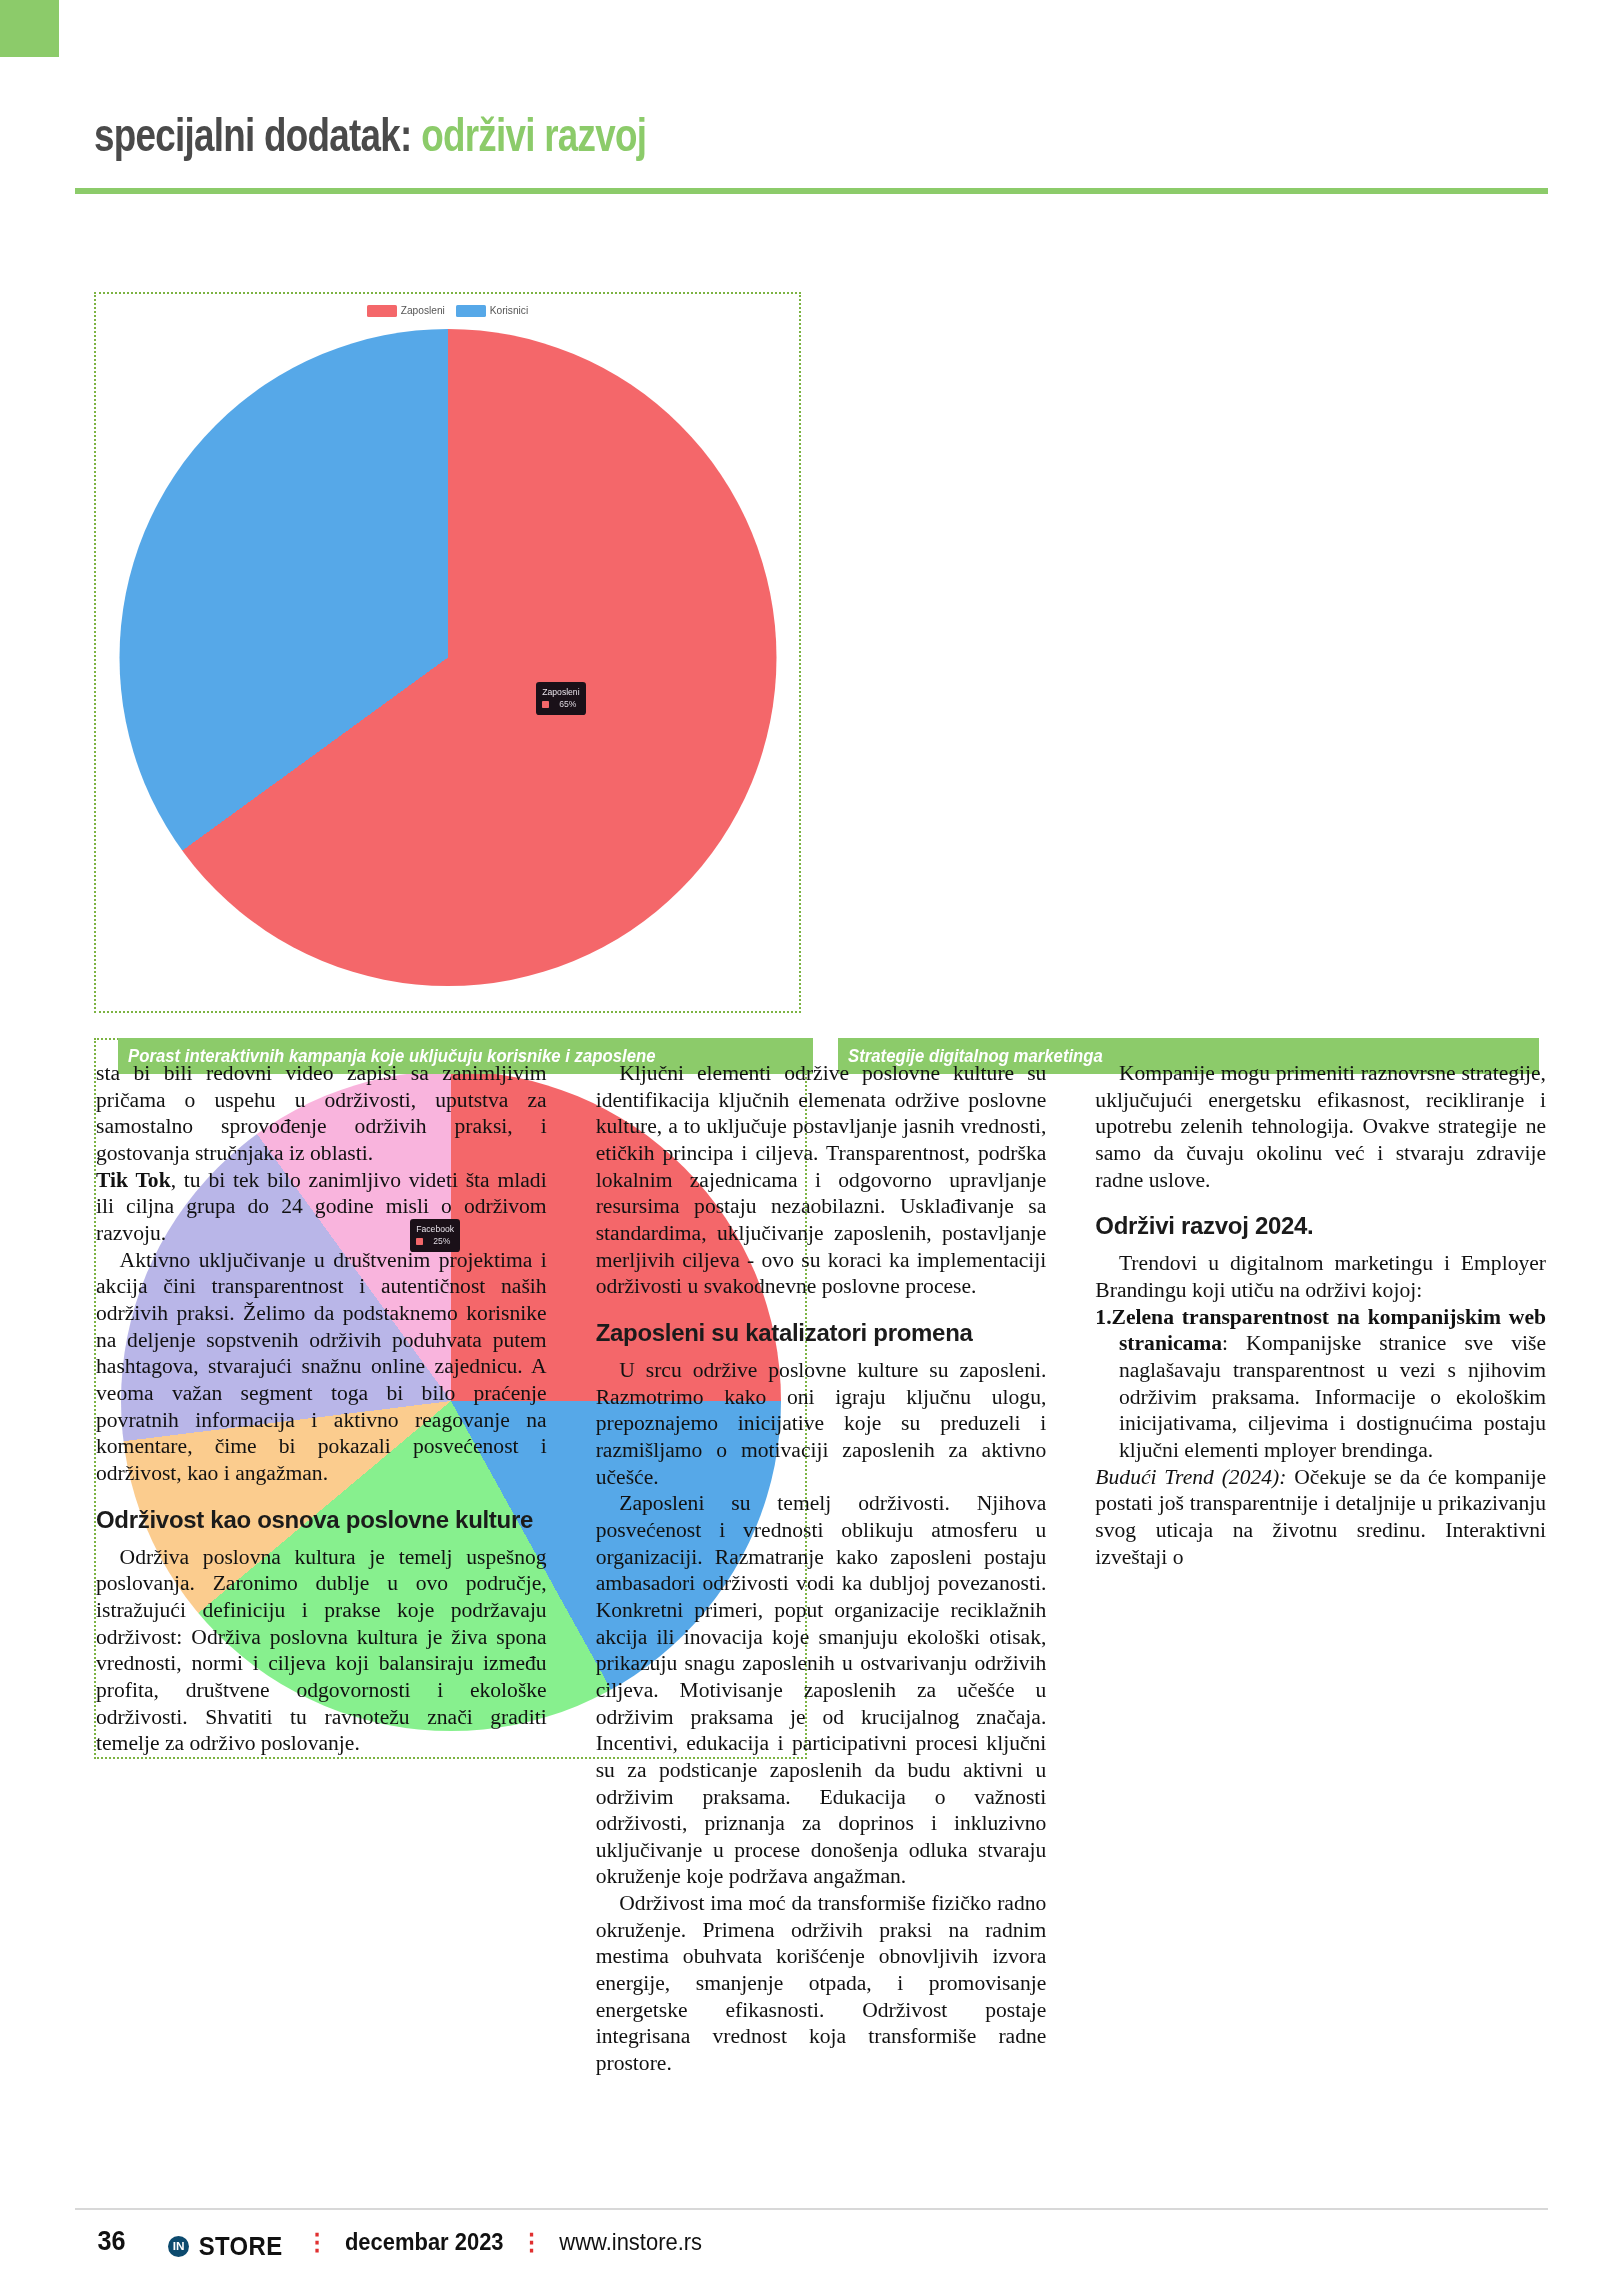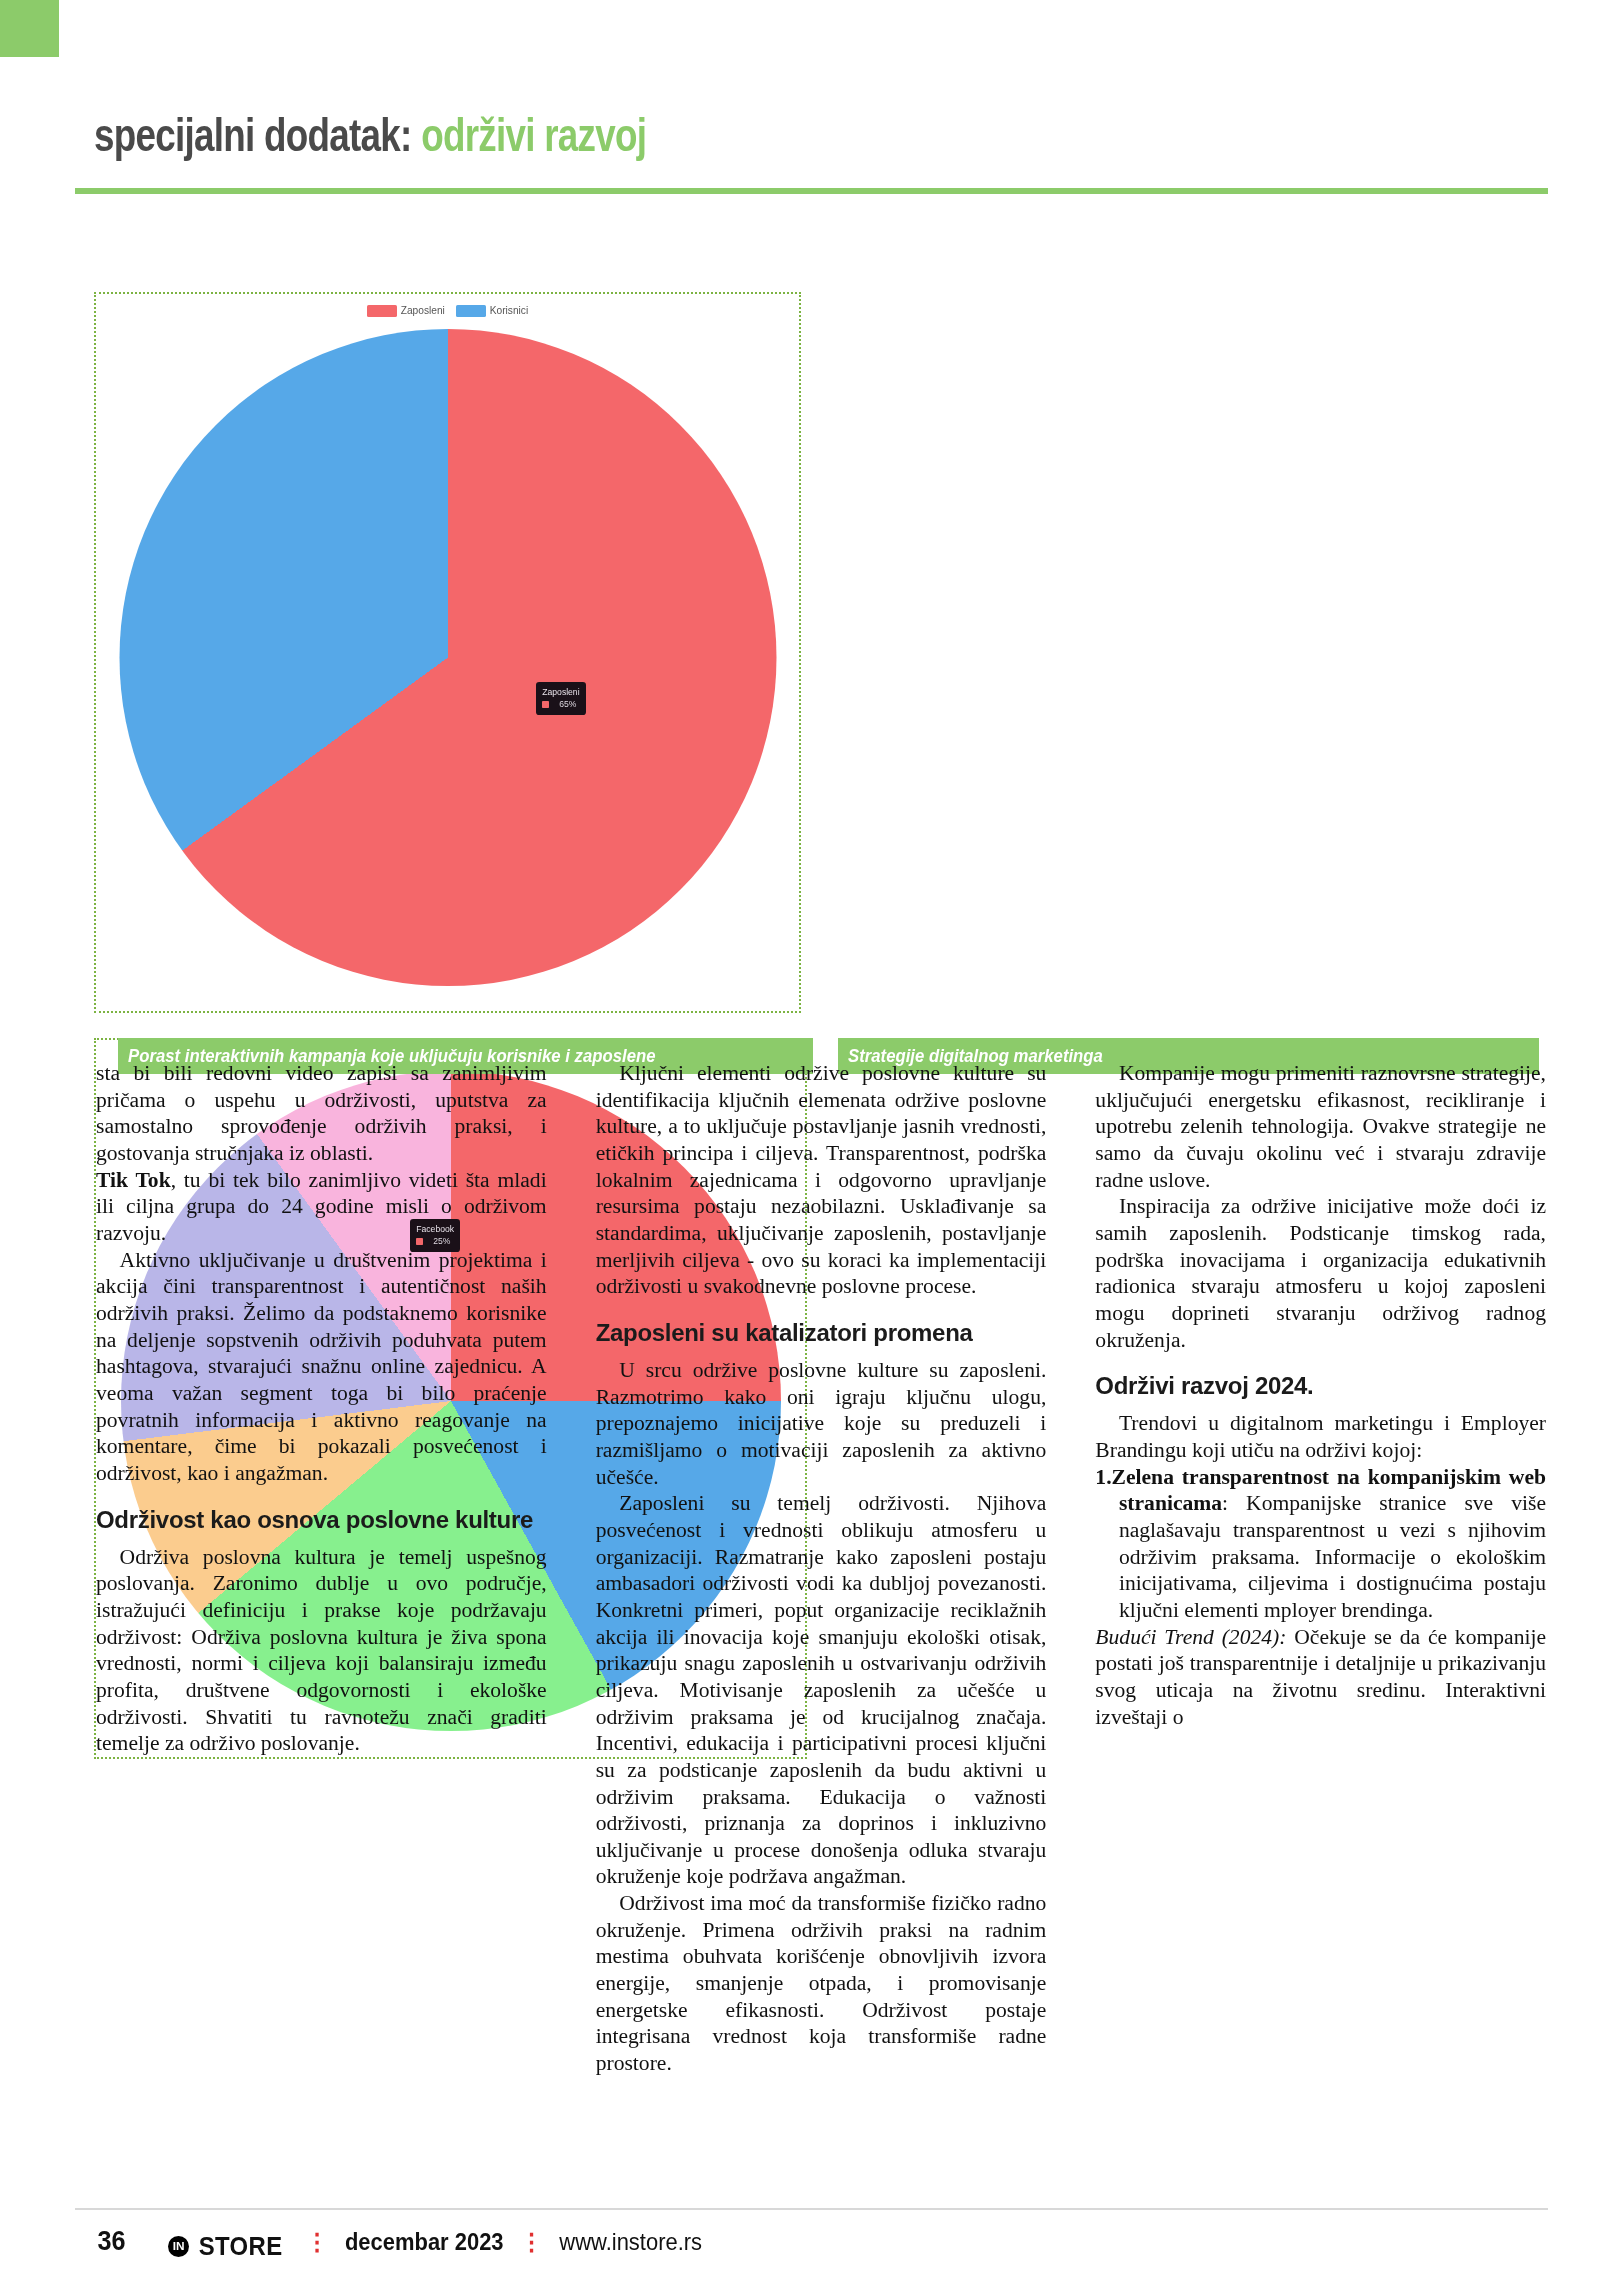--- a/index.html
+++ b/index.html
@@ -252,21 +252,21 @@
   }
   .footer-logo {
     display: flex;
     align-items: center;
     gap: 5.5px;
     margin-right: 9.4px;
   }
   .footer-logo-mark {
     width: 21px; height: 21px;
     border-radius: 50%;
-    background: #000000;
+    background: #0c4a6e;
     color: #fff;
     font-size: 11.8px;
     font-weight: bold;
     display: flex;
     align-items: center;
     justify-content: center;
     line-height: 1;
     align-self: center;
   }
   .footer-logo-text {
@@ -411,21 +411,20 @@
     </div>
   <div class="col" id="col1">
       <p>Ključni elementi održive poslovne kulture su identifikacija ključnih elemenata održive poslovne kulture, a to uključuje postavljanje jasnih vrednosti, etičkih principa i ciljeva. Transparentnost, podrška lokalnim zajednicama i odgovorno upravljanje resursima postaju nezaobilazni. Usklađivanje sa standardima, uključivanje zaposlenih, postavljanje merljivih ciljeva - ovo su koraci ka implementaciji održivosti u svakodnevne poslovne procese.</p>
       <h2>Zaposleni su katalizatori promena</h2>
       <p>U srcu održive poslovne kulture su zaposleni. Razmotrimo kako oni igraju ključnu ulogu, prepoznajemo inicijative koje su preduzeli i razmišljamo o motivaciji zaposlenih za aktivno učešće.</p>
       <p>Zaposleni su temelj održivosti. Njihova posvećenost i vrednosti oblikuju atmosferu u organizaciji. Razmatranje kako zaposleni postaju ambasadori održivosti vodi ka dubljoj povezanosti. Konkretni primeri, poput organizacije reciklažnih akcija ili inovacija koje smanjuju ekološki otisak, prikazuju snagu zaposlenih u ostvarivanju održivih ciljeva. Motivisanje zaposlenih za učešće u održivim praksama je od krucijalnog značaja. Incentivi, edukacija i participativni procesi ključni su za podsticanje zaposlenih da budu aktivni u održivim praksama. Edukacija o važnosti održivosti, priznanja za doprinos i inkluzivno uključivanje u procese donošenja odluka stvaraju okruženje koje podržava angažman.</p>
       <p>Održivost ima moć da transformiše fizičko radno okruženje. Primena održivih praksi na radnim mestima obuhvata korišćenje obnovljivih izvora energije, smanjenje otpada, i promovisanje energetske efikasnosti. Održivost postaje integrisana vrednost koja transformiše radne prostore.</p>
     </div>
   <div class="col" id="col2">
       <p>Kompanije mogu primeniti raznovrsne strategije, uključujući energetsku efikasnost, recikliranje i upotrebu zelenih tehnologija. Ovakve strategije ne samo da čuvaju okolinu već i stvaraju zdravije radne uslove.</p>
-      <p>Inspiracija za održive inicijative može doći iz samih zaposlenih. Podsticanje timskog rada, podrška inovacijama i organizacija edukativnih radionica stvaraju atmosferu u kojoj zaposleni mogu doprineti stvaranju održivog radnog okruženja.</p>
       <h2>Održivi razvoj 2024.</h2>
       <p>Trendovi u digitalnom marketingu i Employer Brandingu koji utiču na održivi kojoj:</p>
       <div class="list-item"><b>1.</b><b>Zelena transparentnost na kompanijskim web stranicama</b>: Kompanijske stranice sve više naglašavaju transparentnost u vezi s njihovim održivim praksama. Informacije o ekološkim inicijativama, ciljevima i dostignućima postaju ključni elementi mployer brendinga.</div>
       <p class="no-indent"><i>Budući Trend (2024):</i> Očekuje se da će kompanije postati još transparentnije i detaljnije u prikazivanju svog uticaja na životnu sredinu. Interaktivni izveštaji o</p>
     </div>
 </div>
 
 <div class="footer-rule"></div>
 <div class="footer">
   <span class="footer-page">36</span>

